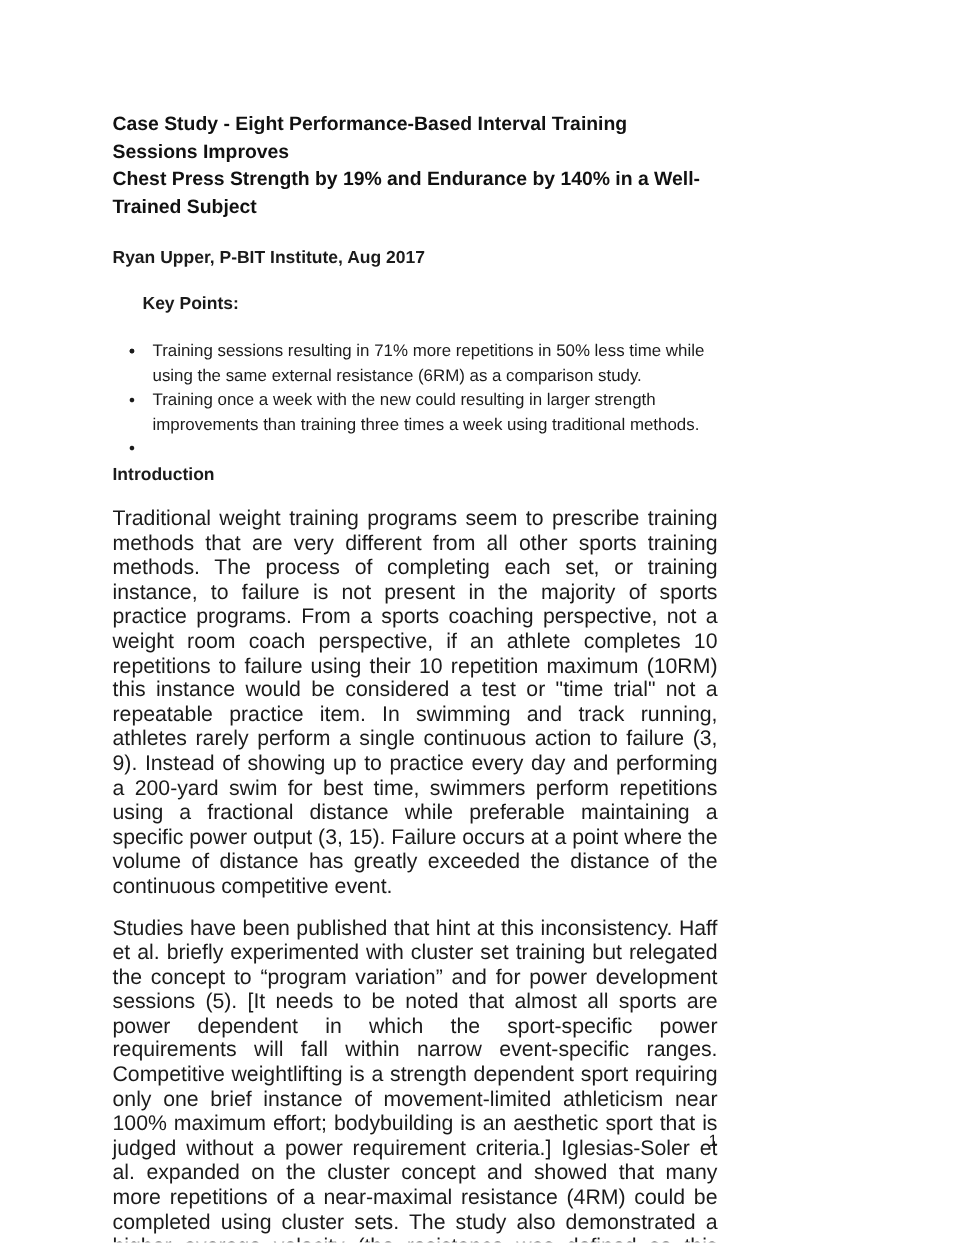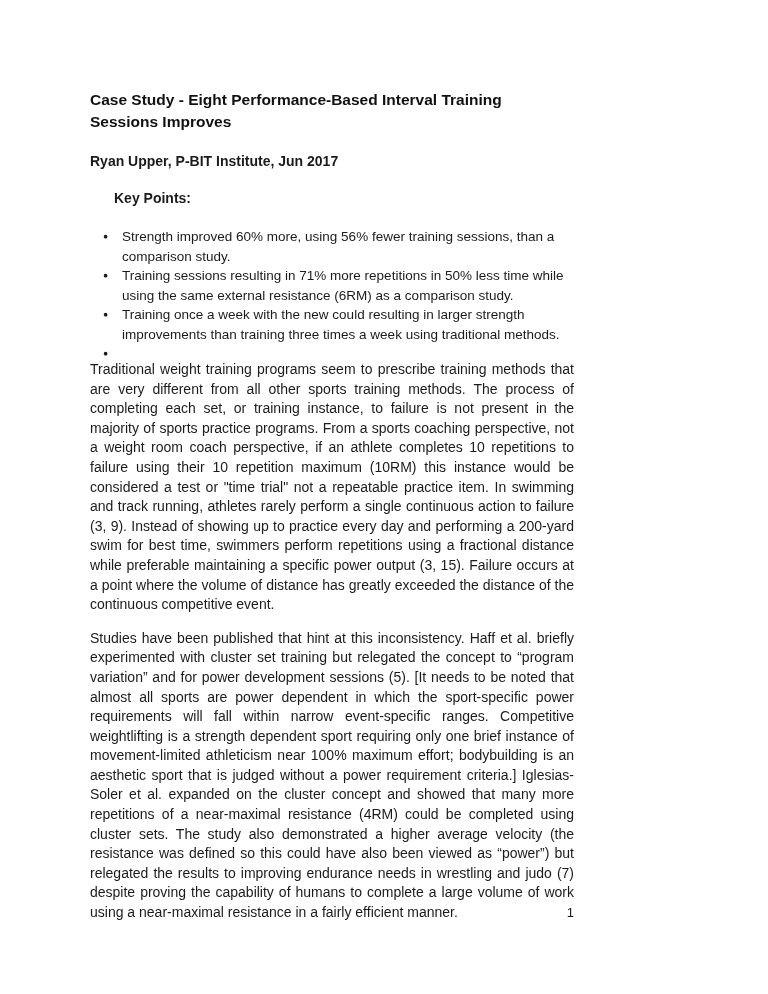--- a/index.html
+++ b/index.html
@@ -62,21 +62,21 @@
     line-height: 19.5px;
   }
   .section-heading {
     margin: 20px 0 0 0;
     font-size: 14px;
     line-height: 20px;
     font-weight: 700;
   }
   .para {
     margin: 16px 0 0 0;
-    font-size: 14px;
+    font-size: 17px;
     line-height: 19.6px;
     text-align: justify;
   }
   .para + .para {
     margin-top: 14px;
   }
   .page-number {
     position: absolute;
     top: 904px;
     right: 90px;
@@ -86,44 +86,45 @@
   }
 </style>
 </head>
 <body>
 
 <div class="page">
   <div class="content">
 
     <h1 class="doc-title">
       <span class="title-line">Case Study - Eight Performance-Based Interval Training Sessions Improves</span>
+      <span class="title-line">Chest Press Strength by 19% and Endurance by 140% in a Well-Trained Subject</span>
     </h1>
 
-    <p class="byline">Ryan Upper, P-BIT Institute, Jun 2017</p>
+    <p class="byline">Ryan Upper, P-BIT Institute, Aug 2017</p>
 
     <p class="kp-heading">Key Points:</p>
 
     <ul class="kp-list">
       <li>
         <span class="bullet">●</span>
-        <span>Strength improved 60% more, using 56% fewer training sessions, than a comparison study.</span>
       </li>
       <li>
         <span class="bullet">●</span>
         <span>Training sessions resulting in 71% more repetitions in 50% less time while using the same external resistance (6RM) as a comparison study.</span>
       </li>
       <li>
         <span class="bullet">●</span>
         <span>Training once a week with the new could resulting in larger strength improvements than training three times a week using traditional methods.</span>
       </li>
       <li>
         <span class="bullet">●</span>
       </li>
     </ul>
 
+    <p class="section-heading">Introduction</p>
 
     <p class="para">Traditional weight training programs seem to prescribe training methods that are very different from all other sports training methods. The process of completing each set, or training instance, to failure is not present in the majority of sports practice programs. From a sports coaching perspective, not a weight room coach perspective, if an athlete completes 10 repetitions to failure using their 10 repetition maximum (10RM) this instance would be considered a test or "time trial" not a repeatable practice item. In swimming and track running, athletes rarely perform a single continuous action to failure (3, 9). Instead of showing up to practice every day and performing a 200-yard swim for best time, swimmers perform repetitions using a fractional distance while preferable maintaining a specific power output (3, 15). Failure occurs at a point where the volume of distance has greatly exceeded the distance of the continuous competitive event.</p>
 
     <p class="para">Studies have been published that hint at this inconsistency. Haff et al. briefly experimented with cluster set training but relegated the concept to “program variation” and for power development sessions (5). [It needs to be noted that almost all sports are power dependent in which the sport-specific power requirements will fall within narrow event-specific ranges. Competitive weightlifting is a strength dependent sport requiring only one brief instance of movement-limited athleticism near 100% maximum effort; bodybuilding is an aesthetic sport that is judged without a power requirement criteria.] Iglesias-Soler et al. expanded on the cluster concept and showed that many more repetitions of a near-maximal resistance (4RM) could be completed using cluster sets. The study also demonstrated a higher average velocity (the resistance was defined so this could have also been viewed as “power”) but relegated the results to improving endurance needs in wrestling and judo (7) despite proving the capability of humans to complete a large volume of work using a near-maximal resistance in a fairly efficient manner.</p>
 
   </div>
 
   <div class="page-number">1</div>
 </div>
 

